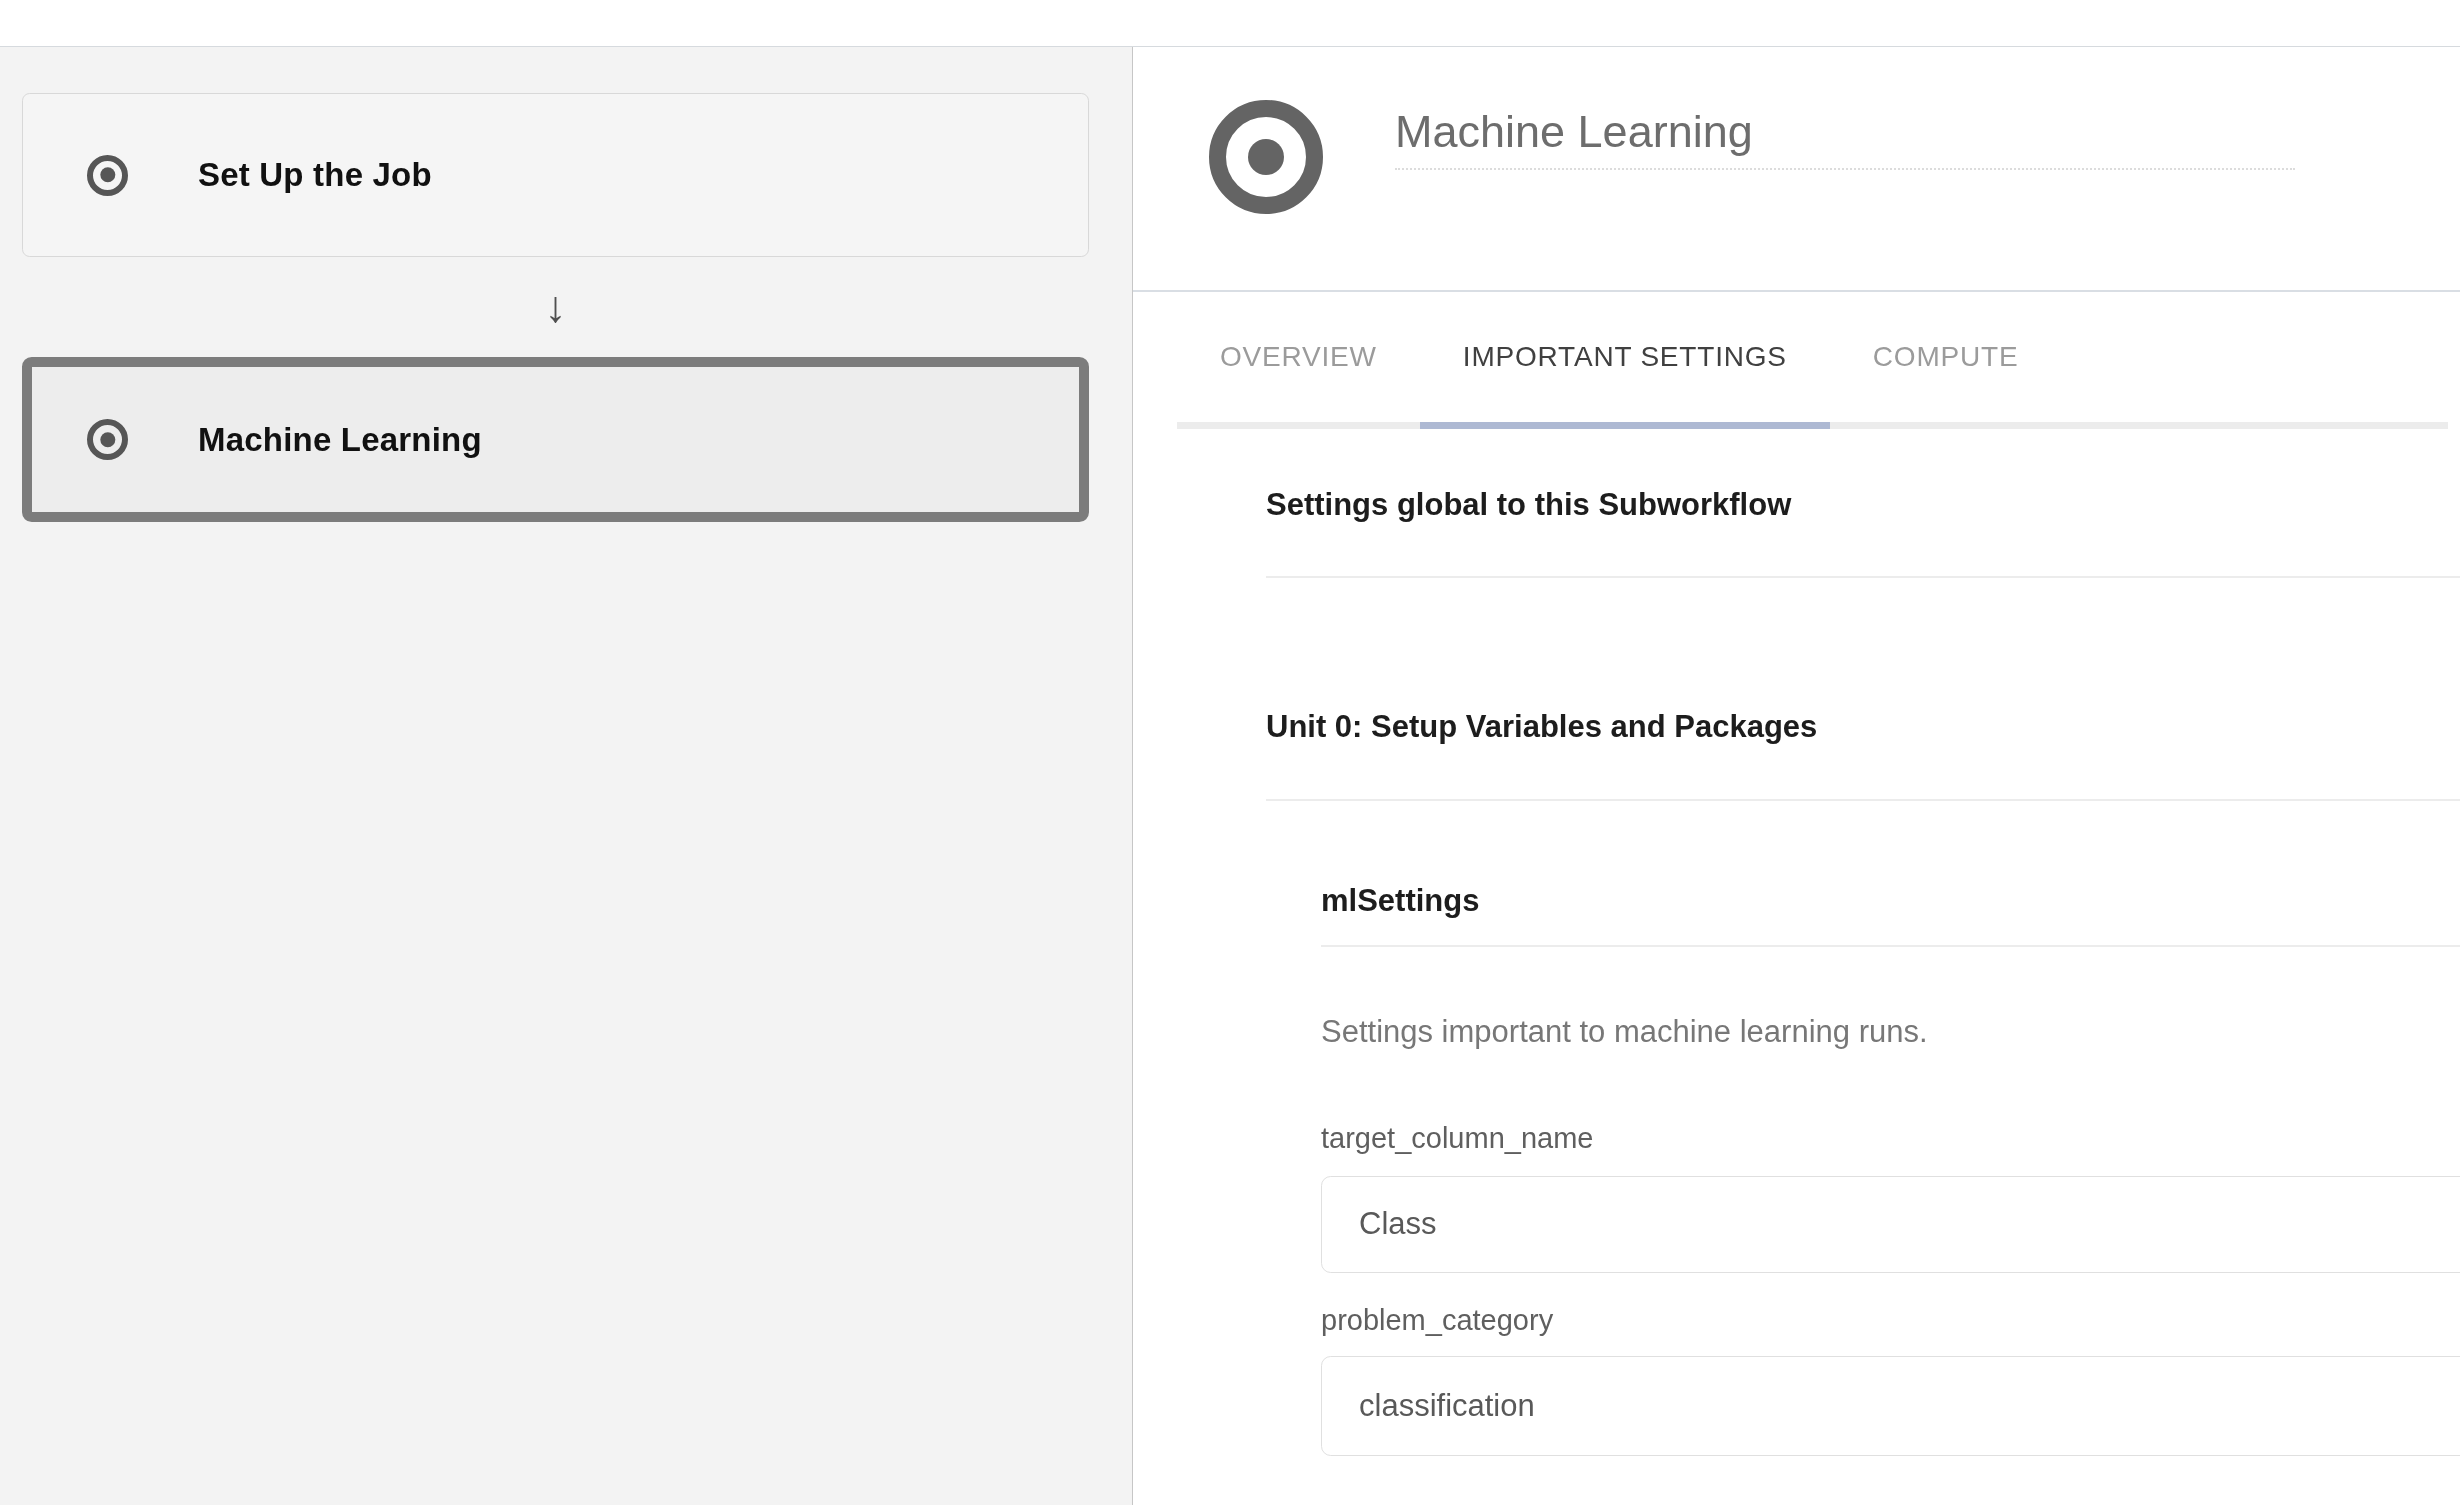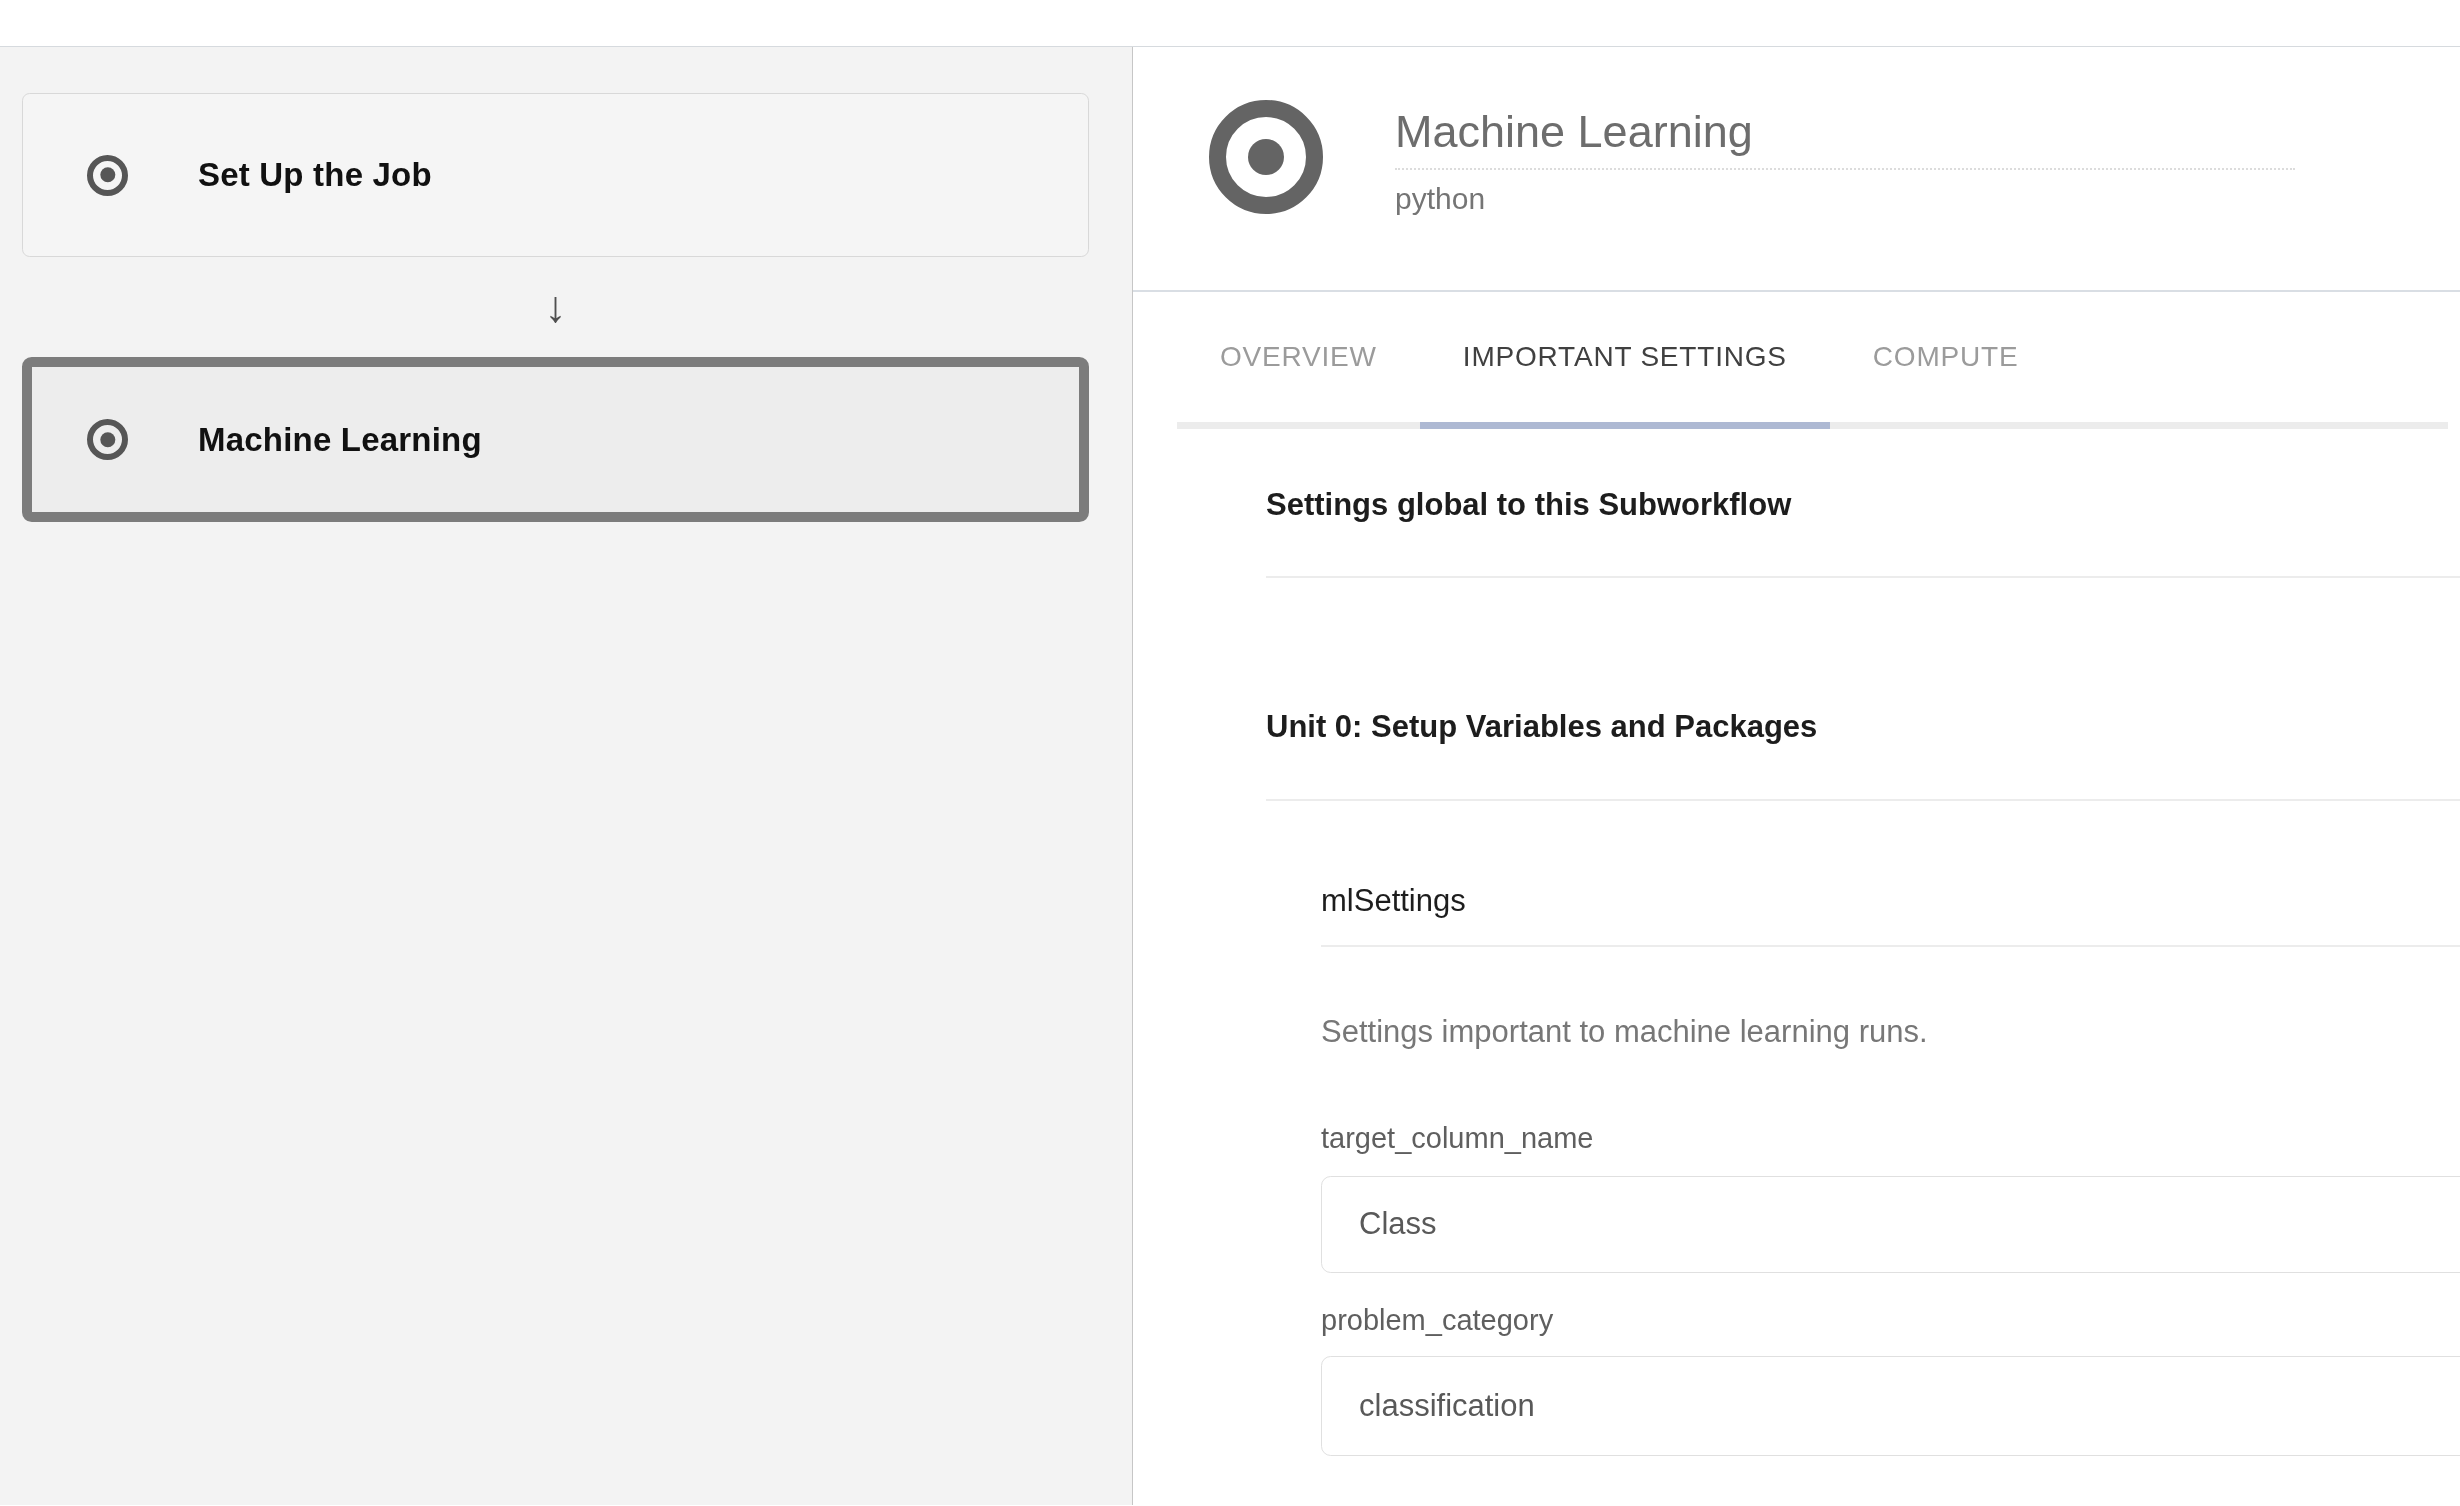--- a/index.html
+++ b/index.html
@@ -75,21 +75,21 @@
   }
 
   .content{position:absolute;top:383px;left:133px;right:0;bottom:0;}
   .h-global{margin-top:56px;font-size:31px;font-weight:700;color:#1d1d1d;line-height:37px;}
   .rule{height:1.9px;background:#ececec;}
   .rule-1{margin-top:53px;}
   .h-unit{margin-top:130px;font-size:31px;font-weight:700;color:#1d1d1d;line-height:37px;}
   .rule-2{margin-top:54px;}
 
   .subsection{margin-left:55px;}
-  .sub-title{margin-top:81px;font-size:31px;font-weight:400;color:#1d1d1d;line-height:37px;}
+  .sub-title{margin-top:81px;font-size:31px;font-weight:700;color:#1d1d1d;line-height:37px;}
   .rule-3{margin-top:26px;}
   .sub-desc{margin-top:66px;font-size:31px;color:#777777;line-height:37px;}
   .field-label{font-size:29px;color:#5f5f5f;line-height:35px;}
   .label-1{margin-top:71px;}
   .label-2{margin-top:30px;}
   .text-input{
     display:block;width:1207px;height:97px;box-sizing:border-box;
     border:1.9px solid #e0e0e0;border-radius:9.7px;background:#ffffff;
     font-family:"Liberation Sans", sans-serif;font-size:31px;color:#595959;
     padding:0 0 0 37px;outline:none;
@@ -120,21 +120,20 @@
 
   </div>
 
   <div class="right-panel">
 
     <div class="rp-icon"></div>
 
     <div class="rp-titles">
       <div class="page-title">Machine Learning</div>
       <div class="title-divider"></div>
-      <div class="page-subtitle">python</div>
     </div>
 
     <div class="header-divider"></div>
 
     <div class="tab-bar">
       <div class="tab">OVERVIEW</div>
       <div class="tab active">IMPORTANT SETTINGS</div>
       <div class="tab">COMPUTE</div>
     </div>
 

